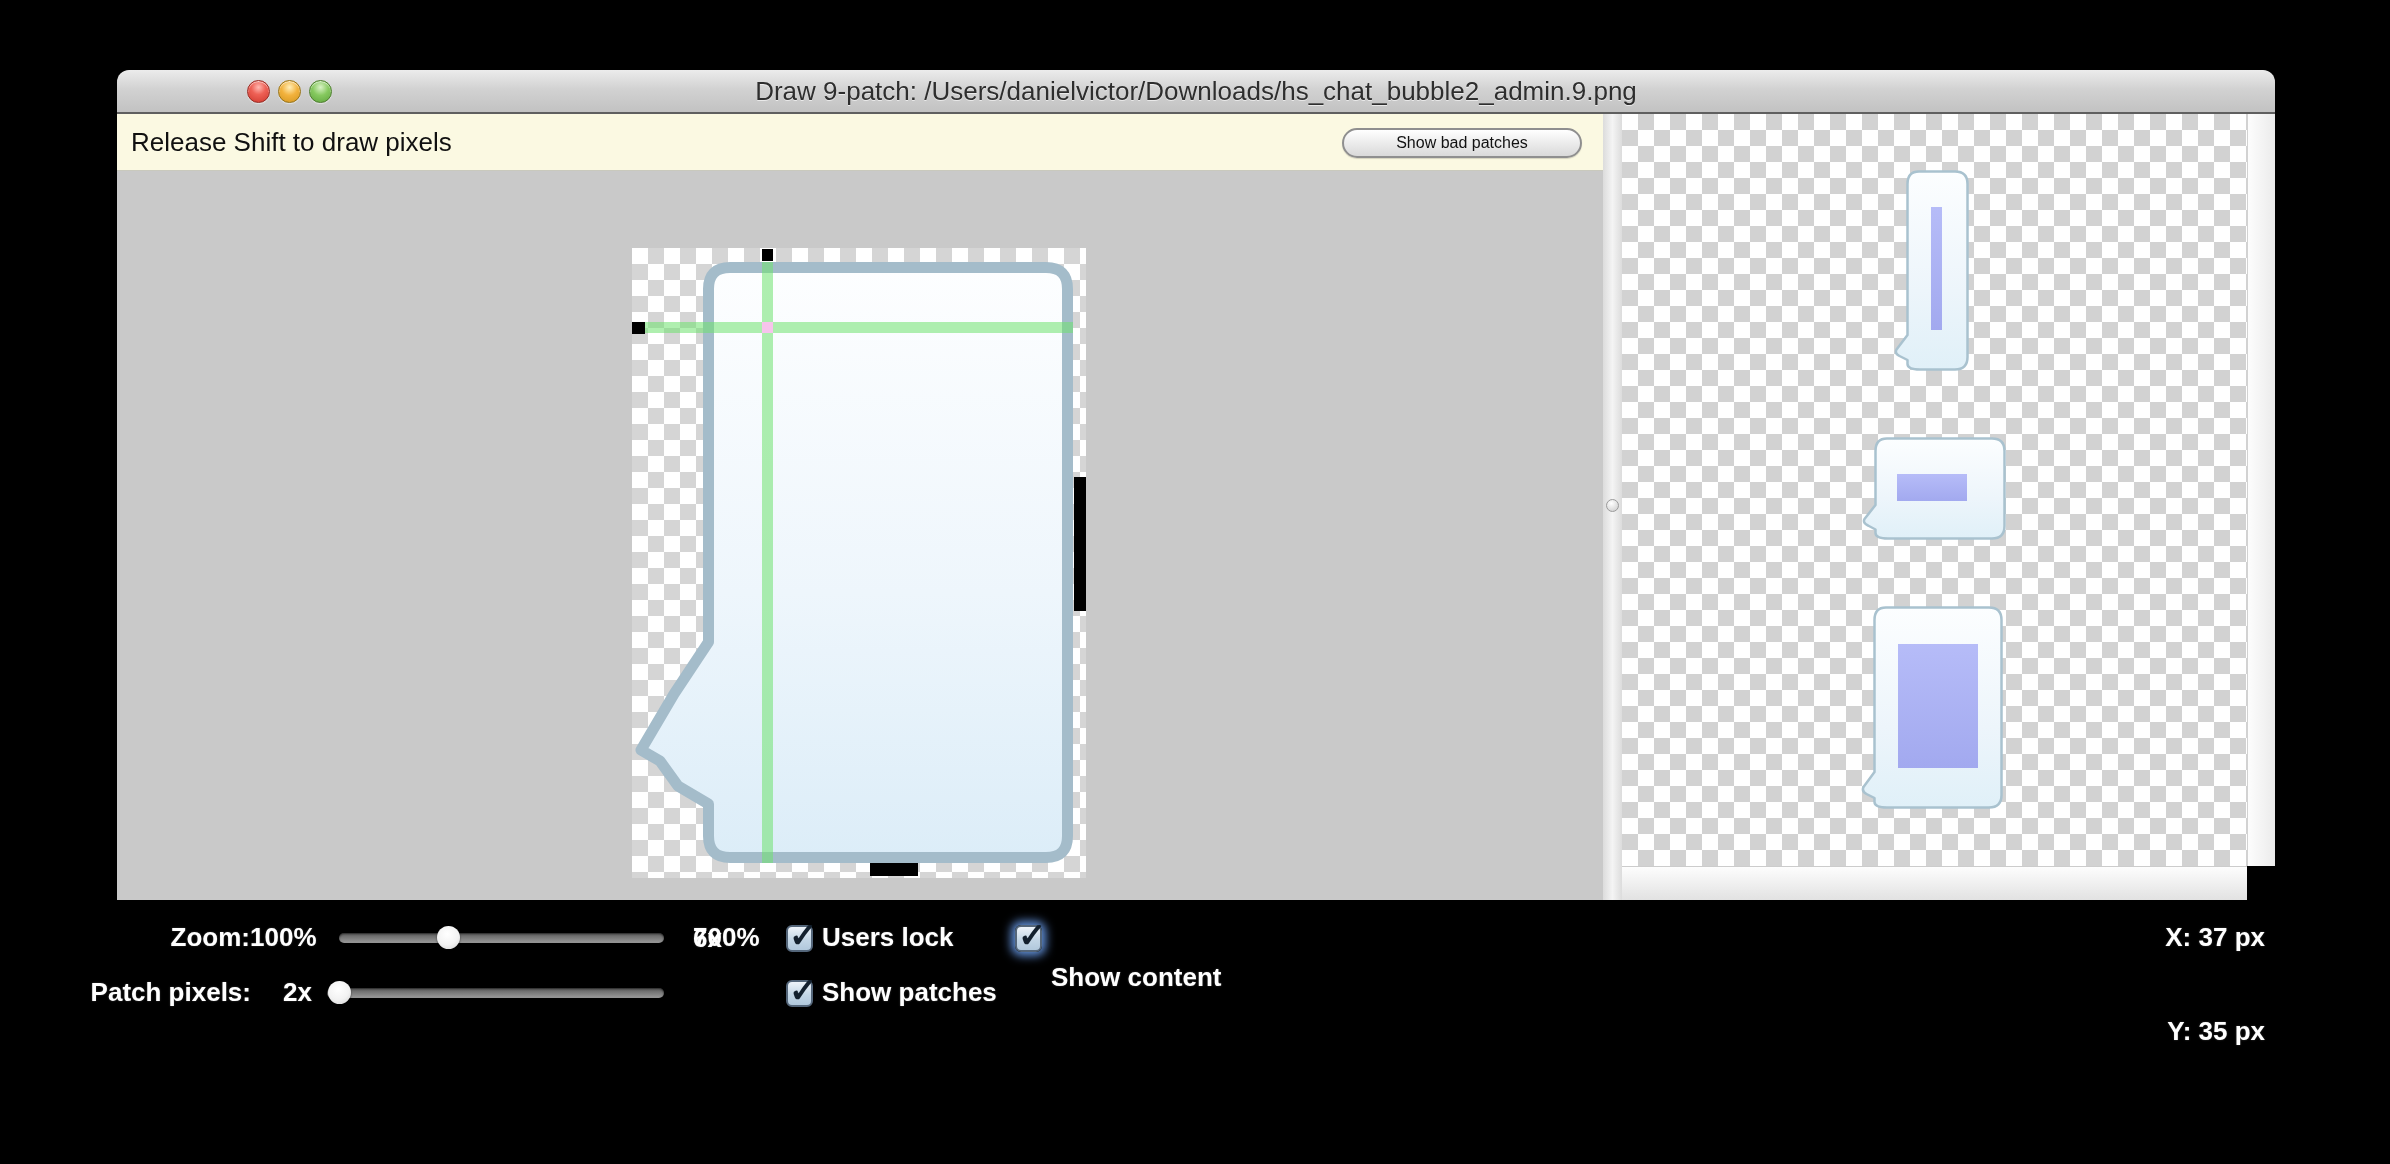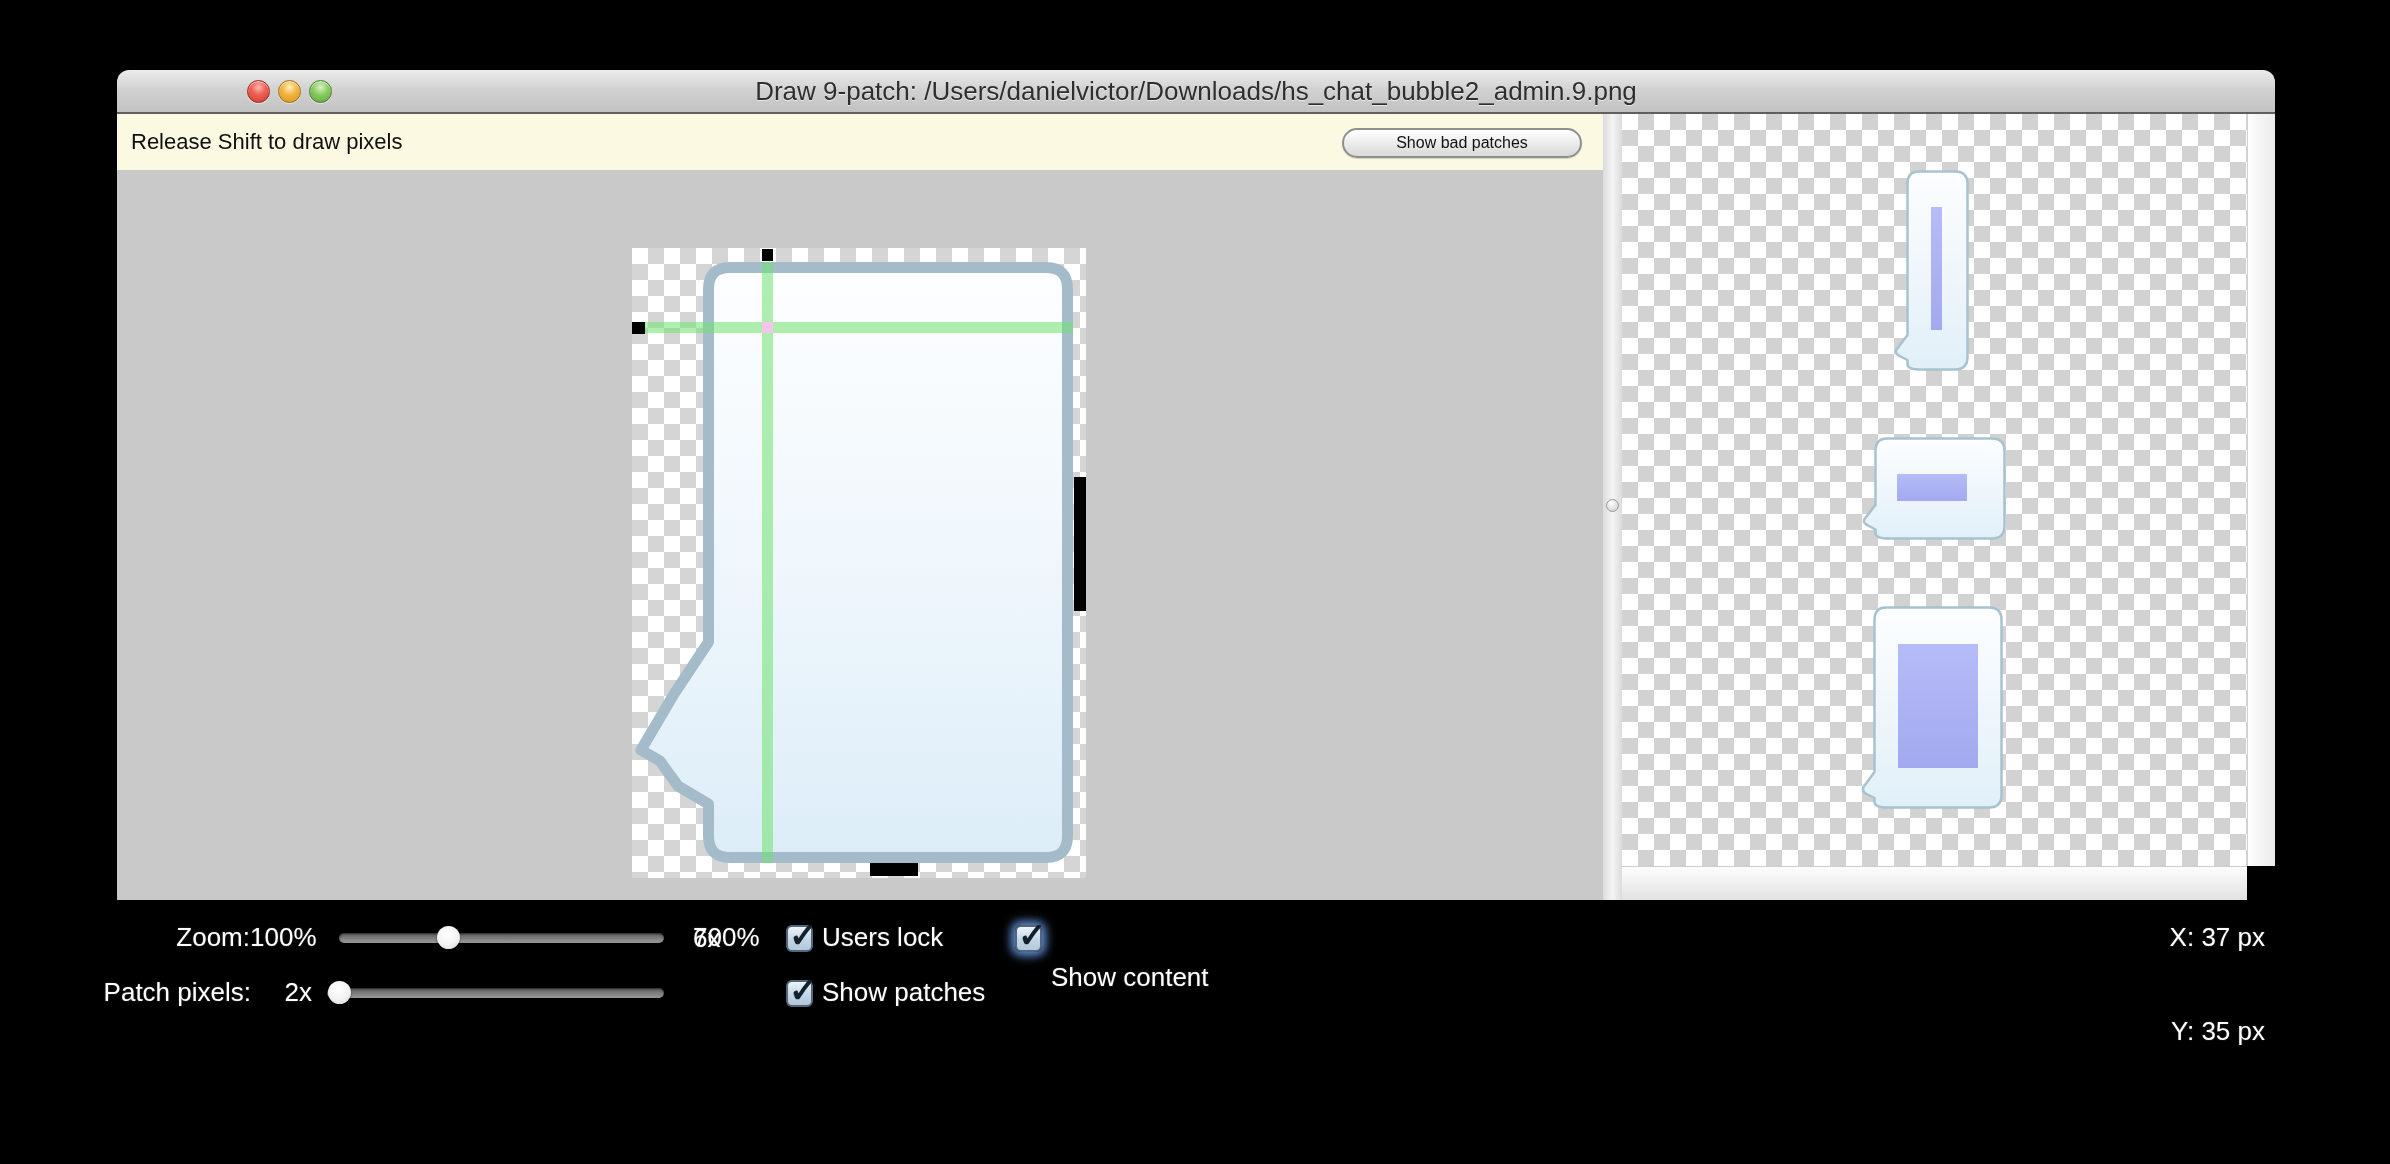--- a/index.html
+++ b/index.html
@@ -15,21 +15,21 @@
   .light{position:absolute;top:10px;width:21px;height:21px;border-radius:50%;
     box-shadow:inset 0 1px 1px rgba(255,255,255,.7), 0 1px 1px rgba(255,255,255,.45);}
   .light.red{left:130px;background:radial-gradient(circle at 50% 30%,#ffb9b2 0%,#ee6156 40%,#cf382d 100%);border:1px solid #9a2a22;}
   .light.yellow{left:161px;background:radial-gradient(circle at 50% 30%,#ffeeb8 0%,#f2b23d 45%,#d3961f 100%);border:1px solid #9a7414;}
   .light.green{left:192px;background:radial-gradient(circle at 50% 30%,#d9f2c6 0%,#86c95f 45%,#5fa43d 100%);border:1px solid #4c7f2c;}
 
   
   .statusbar{position:absolute;left:117px;top:114px;width:1486px;height:57px;
     background:#fbf9e2;border-bottom:1px solid #c9c9bd;box-sizing:border-box;}
   .status-msg{position:absolute;left:14px;top:0;height:40px;line-height:56px;
-    font-size:22px;color:#101010;}
+    font-size:26px;color:#101010;}
   .badpatch-btn{position:absolute;left:1225px;top:14px;width:240px;height:30px;
     background:linear-gradient(180deg,#ffffff 0%,#ececec 50%,#d9d9d9 100%);
     border:2px solid #8f8f8f;border-radius:16px;box-sizing:border-box;
     font-size:16px;color:#111;text-align:center;line-height:26px;
     box-shadow:0 1px 1px rgba(0,0,0,.15);}
 
   
   .canvas{position:absolute;left:117px;top:171px;width:1486px;height:729px;background:#c9c9c9;}
   .checker{background-image:conic-gradient(#d5d5d5 90deg,#ffffff 90deg 180deg,#d5d5d5 180deg 270deg,#ffffff 270deg);
     background-size:32px 32px;}
@@ -47,21 +47,21 @@
   .preview .checker-bg{position:absolute;left:0;top:0;width:100%;height:100%;
     background-image:conic-gradient(#d2d2d2 90deg,#ffffff 90deg 180deg,#d2d2d2 180deg 270deg,#ffffff 270deg);
     background-size:32px 32px;}
   .pv{position:absolute;}
   .vscroll{position:absolute;left:2247px;top:114px;width:28px;height:752px;
     background:linear-gradient(90deg,#fdfdfd,#ebebeb);border-left:1px solid #d2d2d2;box-sizing:border-box;}
   .hscroll{position:absolute;left:1622px;top:866px;width:625px;height:34px;
     background:linear-gradient(180deg,#fdfdfd,#e2e2e2);border-top:1px solid #cccccc;box-sizing:border-box;}
 
   
-  .ctl-label{position:absolute;color:#fff;font-size:26px;font-weight:400;white-space:nowrap;
+  .ctl-label{position:absolute;color:#fff;font-size:26px;font-weight:700;white-space:nowrap;
     text-shadow:0 0 2px rgba(255,255,255,.25);}
   .right-align{text-align:right;}
   .track{position:absolute;height:10px;border-radius:6px;
     background:linear-gradient(180deg,#5c5c5c,#9b9b9b);box-shadow:inset 0 1px 2px rgba(0,0,0,.6);}
   .thumb{position:absolute;width:23px;height:23px;border-radius:50%;
     background:radial-gradient(circle at 45% 35%,#ffffff 0%,#f2f2f2 55%,#cfcfcf 100%);
     box-shadow:0 1px 2px rgba(0,0,0,.6);}
   .cb{position:absolute;width:27px;height:27px;border-radius:6px;
     background:linear-gradient(180deg,#eef4fa 0%,#c3d6e6 55%,#b1c8dc 100%);
     border:2px solid #54667a;box-sizing:border-box;}

